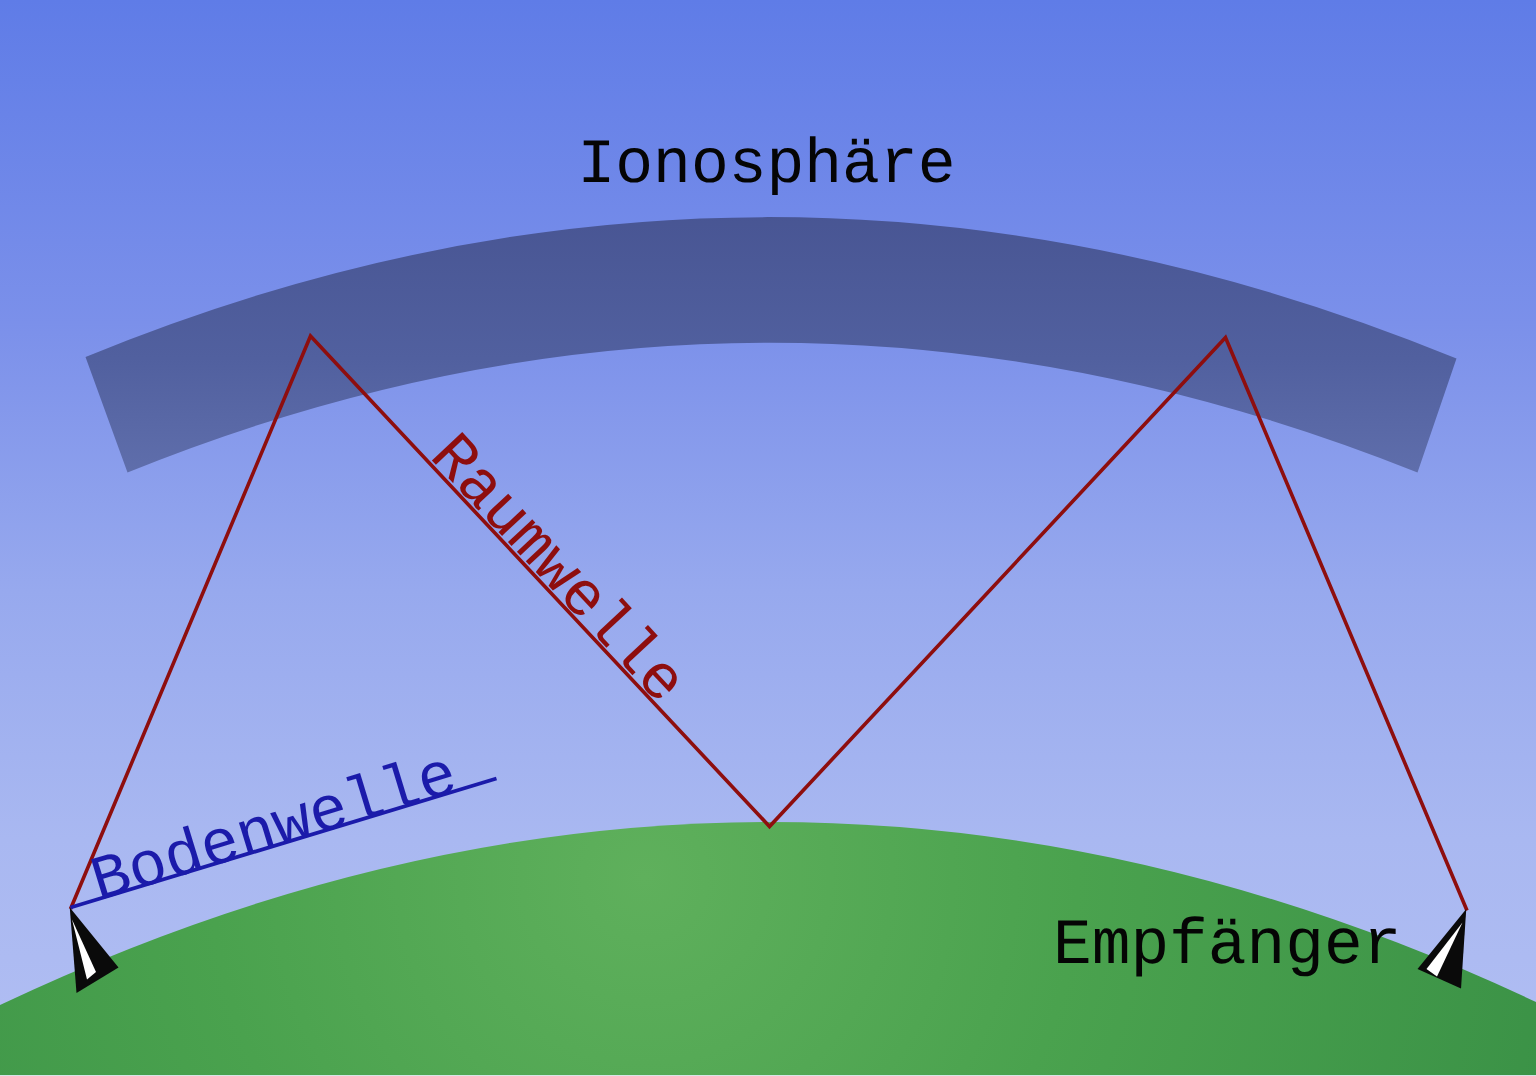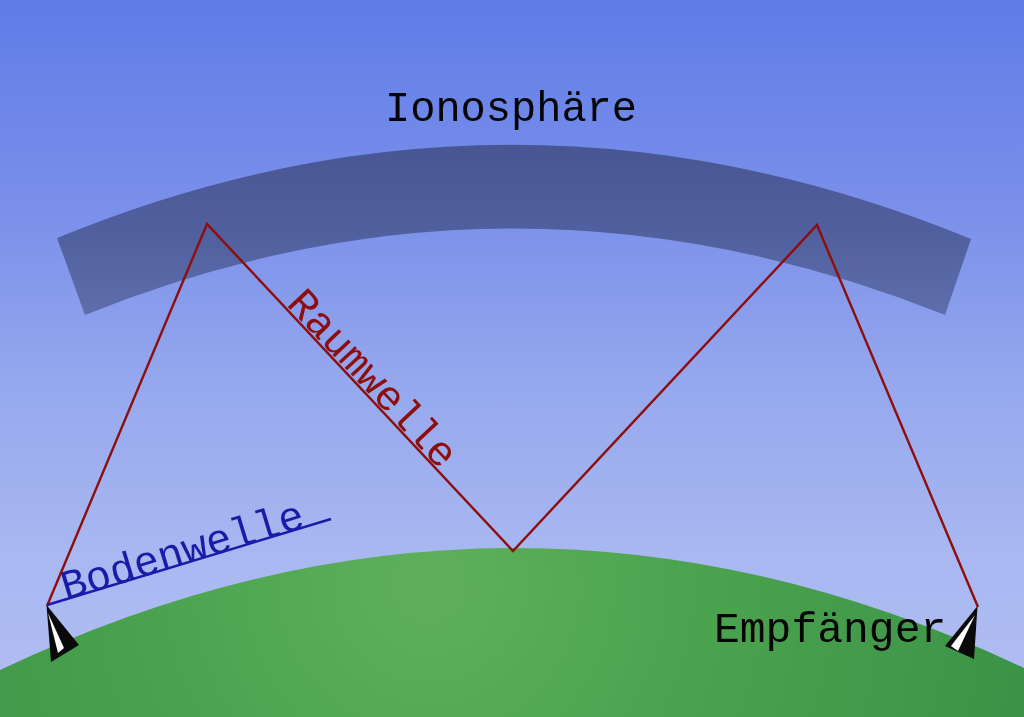--- a/index.html
+++ b/index.html
@@ -22,21 +22,20 @@
     font-size:42px;
     transform:translateX(-50%);
   }
   .label.sender{
     left:95px;top:607px;
     font-size:43px;
   }
   .label.empfaenger{
     left:702px;top:609px;
     font-size:43px;
-    margin-left:12px;
   }
   .label.raumwelle{
     left:371px;top:380px;
     font-size:42px;
     color:#8e0e0e;
     transform:translate(-50%,-50%) rotate(47deg);
   }
   .label.bodenwelle{
     left:183px;top:553px;
     font-size:42px;

